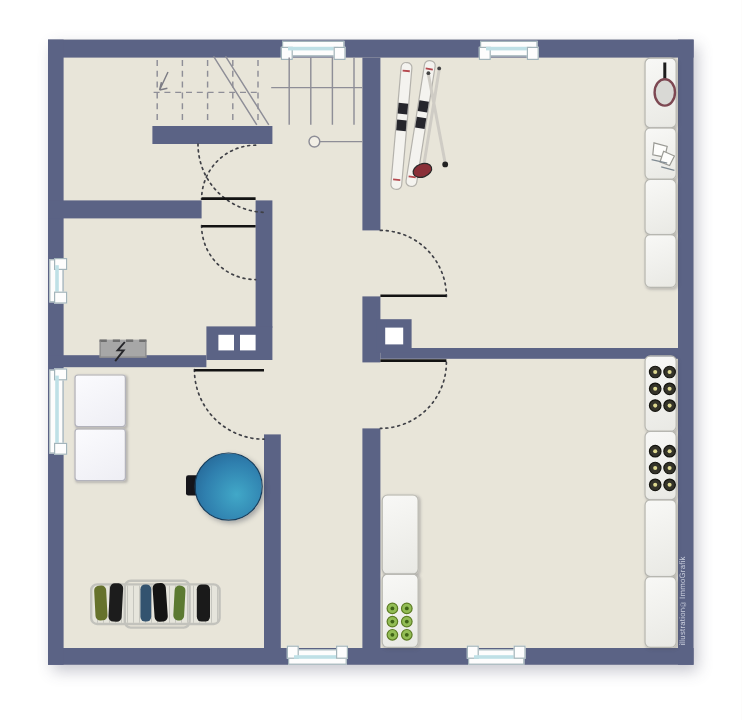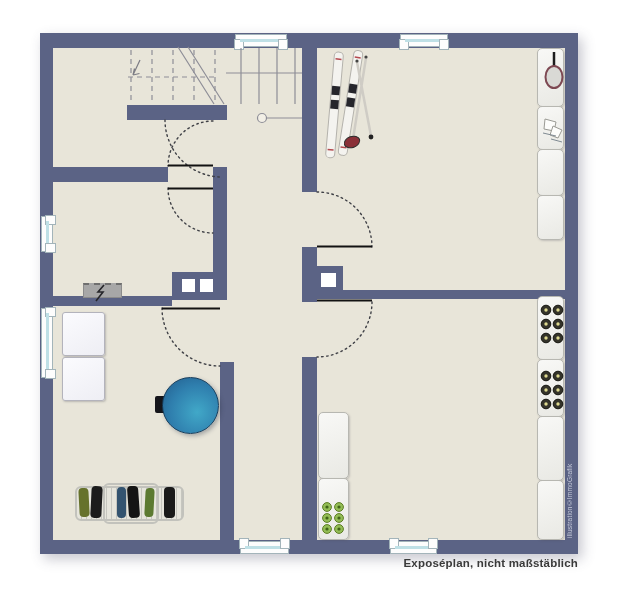--- a/index.html
+++ b/index.html
@@ -223,14 +223,13 @@
       <rect x="91" y="486" width="11" height="32" rx="4" fill="#1c1c1c" transform="rotate(3 96 502)"></rect>
       <rect x="117" y="487" width="9" height="31" rx="4" fill="#33536f"></rect>
       <rect x="128" y="486" width="11" height="32" rx="4" fill="#141414" transform="rotate(-4 133 502)"></rect>
       <rect x="145" y="488" width="9" height="29" rx="4" fill="#5c7a31" transform="rotate(3 149 502)"></rect>
       <rect x="164" y="487" width="11" height="31" rx="4" fill="#1a1a1a"></rect>
     </g>
     <path d="M104,285 l-6,7 h5 l-7,9" stroke="#26262a" stroke-width="1.6" fill="none"></path>
   </svg>
 
   <div class="watermark">illustration©ImmoGrafik</div>
-  <div class="caption">Exposéplan, nicht maßstäblich</div>
 </div>
 
 </body></html>

